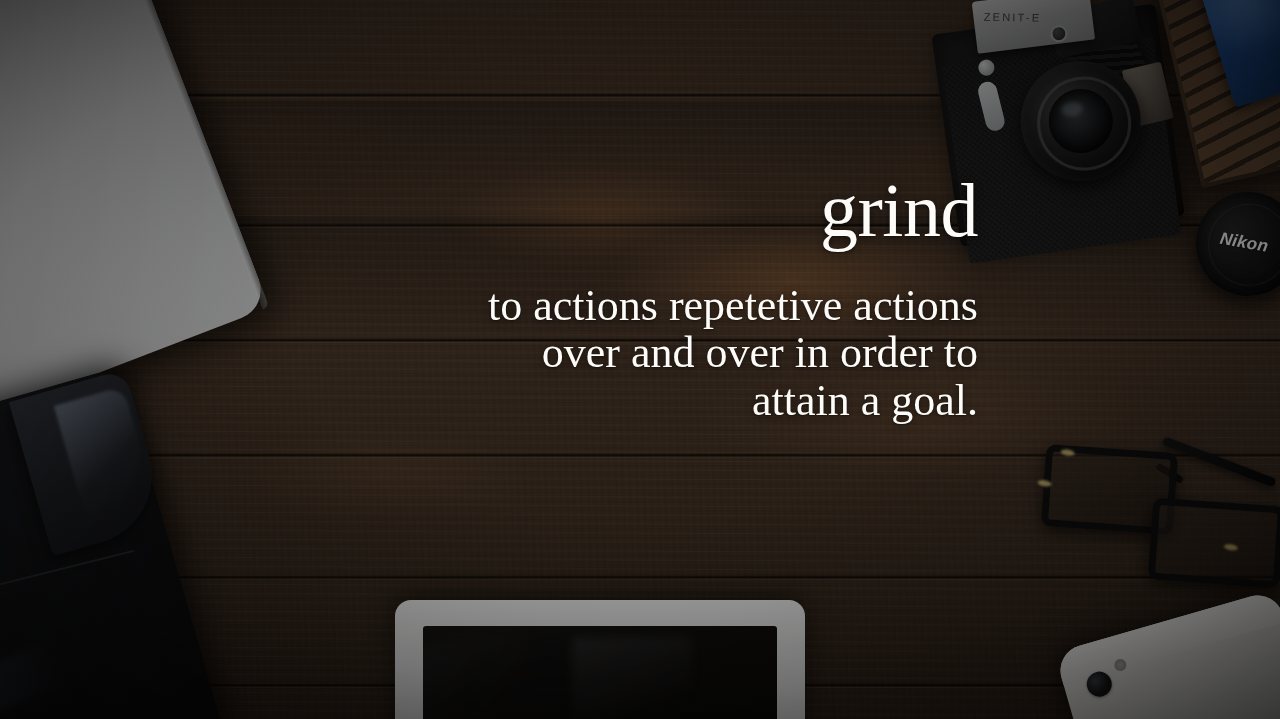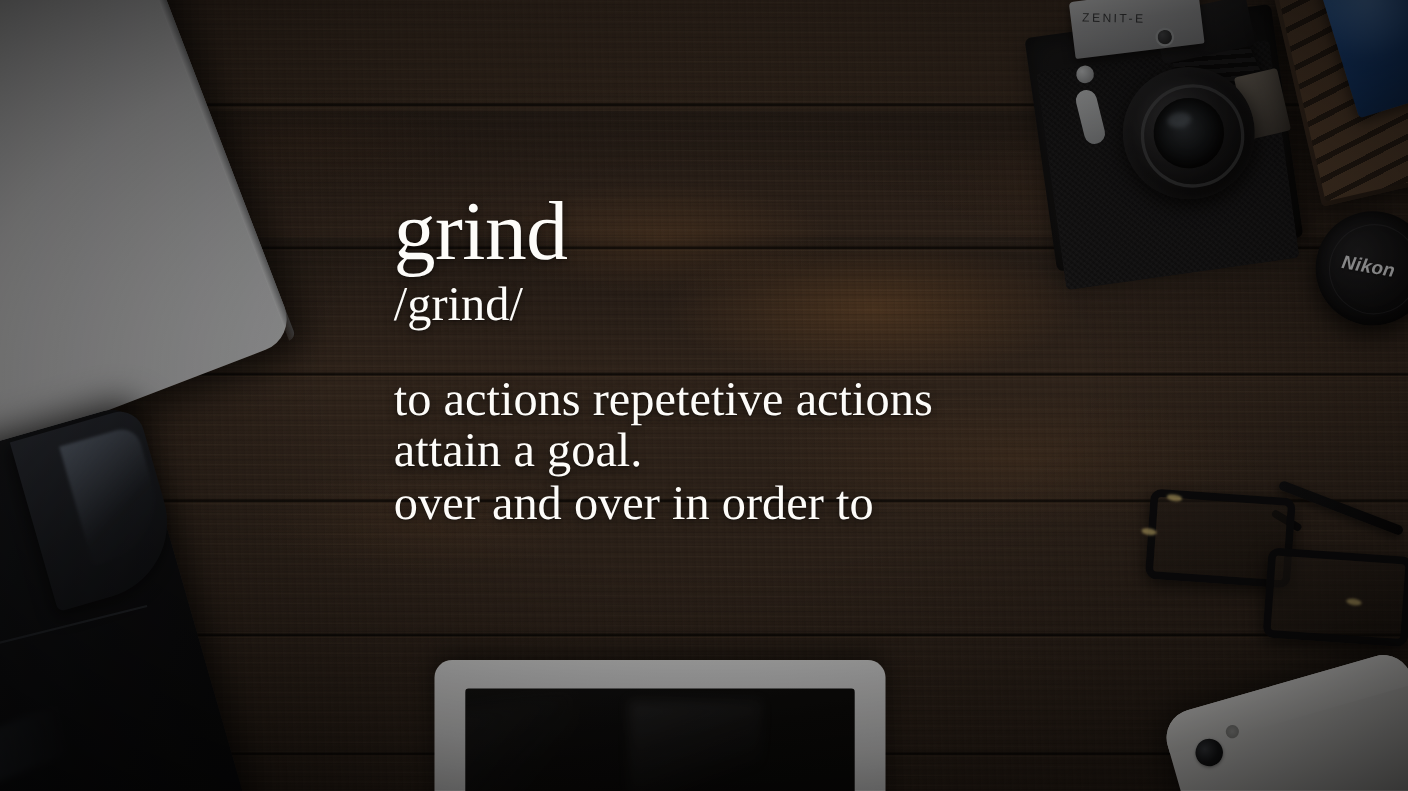--- a/index.html
+++ b/index.html
@@ -491,20 +491,21 @@
   }
 
   
   .text-block {
     position: absolute;
     left: 358px;
     top: 176px;
     width: 620px;
     color: #fdfcf9;
     text-shadow: 0 2px 10px rgba(0,0,0,.45), 0 1px 2px rgba(0,0,0,.35);
+    text-align: right;
   }
   .word {
     font-size: 76px;
     line-height: .92;
     letter-spacing: -0.5px;
     margin: 0;
     font-weight: normal;
   }
   .pron {
     font-size: 44px;
@@ -604,21 +605,20 @@
     <div class="iphone-cam"></div>
     <div class="iphone-flash"></div>
     <div class="apple-logo"></div>
   </div>
 
   <div class="darken"></div>
   <div class="vignette"></div>
 
   <div class="text-block">
     <h1 class="word">grind</h1>
-    <div class="pron">/grind/</div>
     <div class="definition">
       <span class="dline">to actions repetetive actions</span>
+      <span class="dline">over and over in order to</span>
       <span class="dline">attain a goal.</span>
-      <span class="dline">over and over in order to</span>
     </div>
   </div>
 
 </div>
 
 </body></html>

